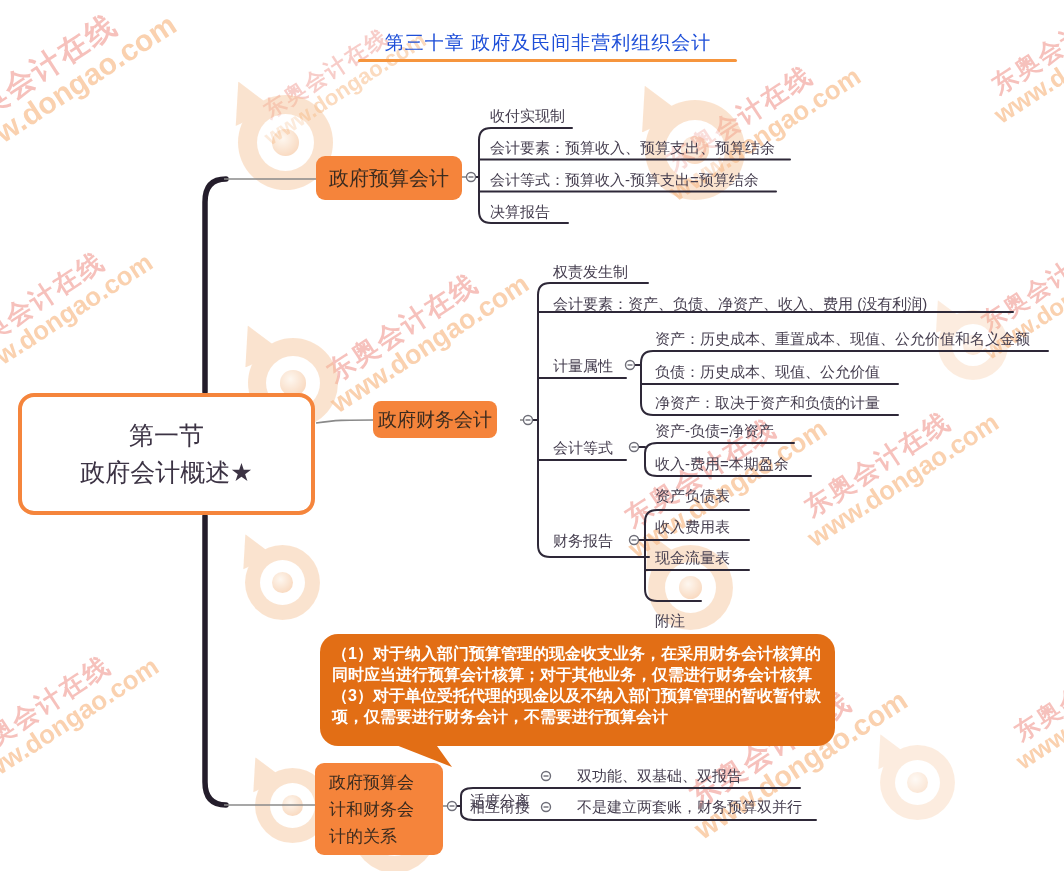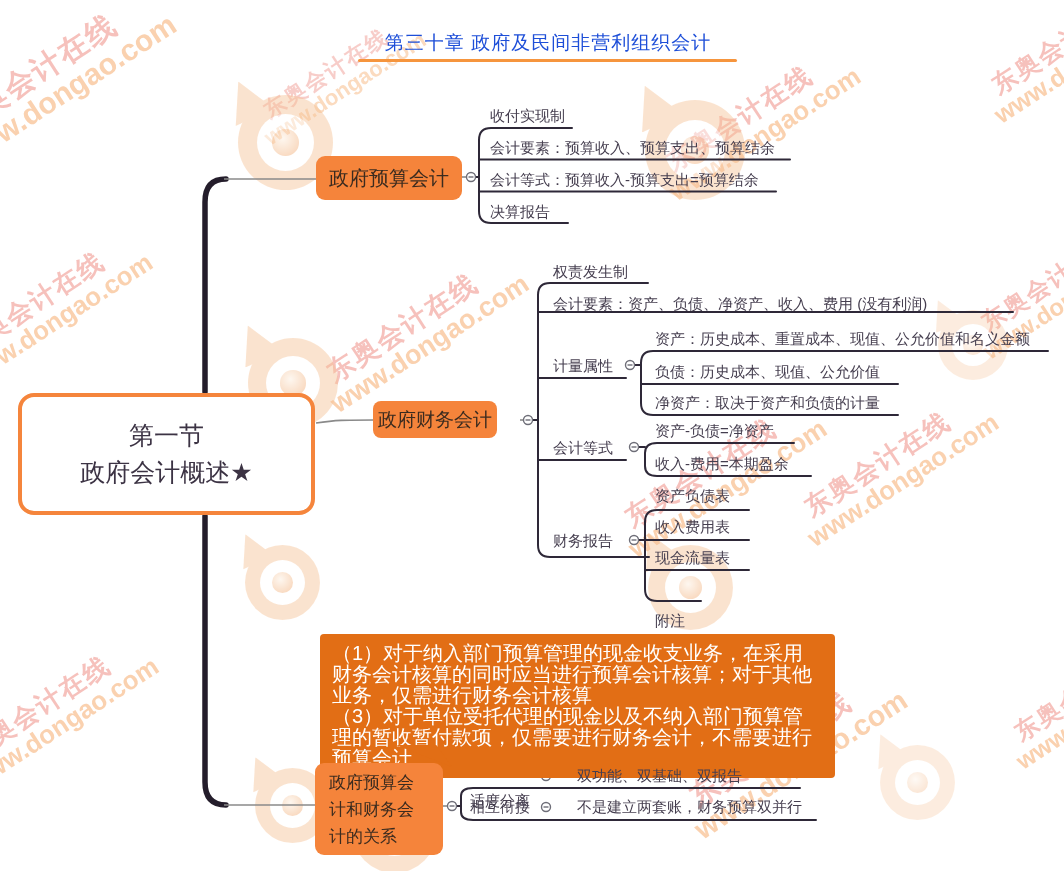--- a/index.html
+++ b/index.html
@@ -34,22 +34,22 @@
 
   .root-node { left:18px; top:393px; width:297px; height:122px; background:#fff;
                border:4px solid #F5853C; border-radius:16px; display:flex; flex-direction:column;
                justify-content:center; align-items:center; color:#3C3344; font-size:25px; line-height:37px; }
   .topic { background:#F5843B; color:#3B2B1F; display:flex; align-items:center; justify-content:center; }
   .topic-budget   { left:316px; top:156px; width:146px; height:44px; border-radius:9px; font-size:20px; }
   .topic-finance  { left:373px; top:401px; width:124px; height:37px; border-radius:8px; font-size:19px; }
   .topic-relation { left:315px; top:763px; width:128px; height:92px; border-radius:9px;
                     font-size:17px; line-height:27px; padding:0 14px; text-align:left; }
   .lbl { position:absolute; z-index:2; white-space:nowrap; font-size:15px; color:#453E4F; }
-  .callout { left:320px; top:634px; width:515px; min-height:112px; background:#E26E15; border-radius:4px;
-             color:#fff; font-size:20px; line-height:21px; padding:9px 12px; }
+  .callout { left:320px; top:634px; width:515px; min-height:112px; background:#E26E15; border-radius:18px;
+             color:#fff; font-size:16px; line-height:21px; padding:9px 12px;font-weight:bold; }
   .callout-tail { left:396px; top:745px; width:56px; height:22px; background:#E26E15;
                   clip-path:polygon(0 0, 72% 0, 100% 100%); }
 </style>
 </head>
 <body>
 
 <div id="canvas">
 
   <div class="wm" style="left:-58px; top:42px; font-size:30px;">
     <span class="brand">东奥会计在线</span>

